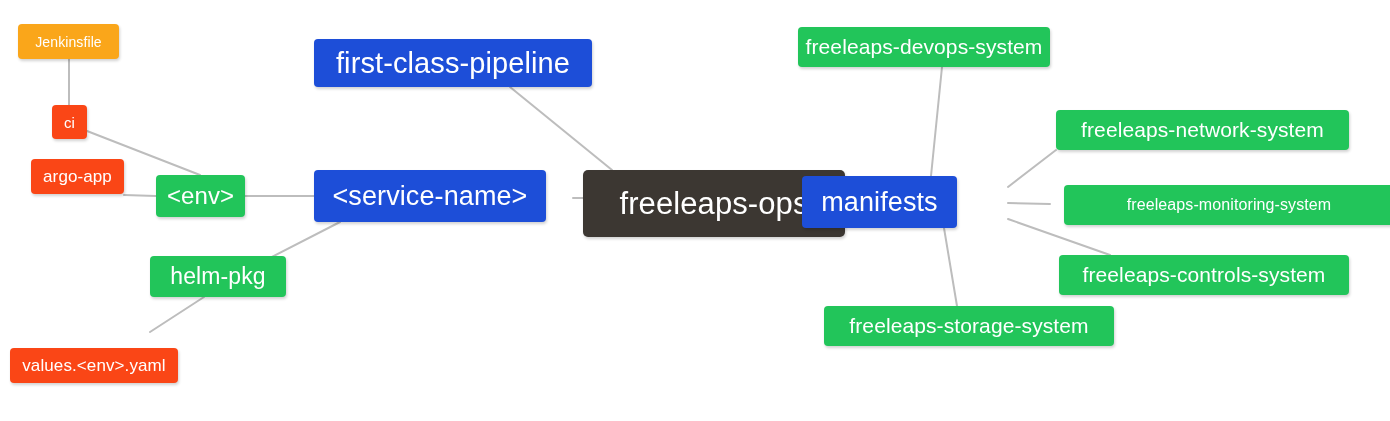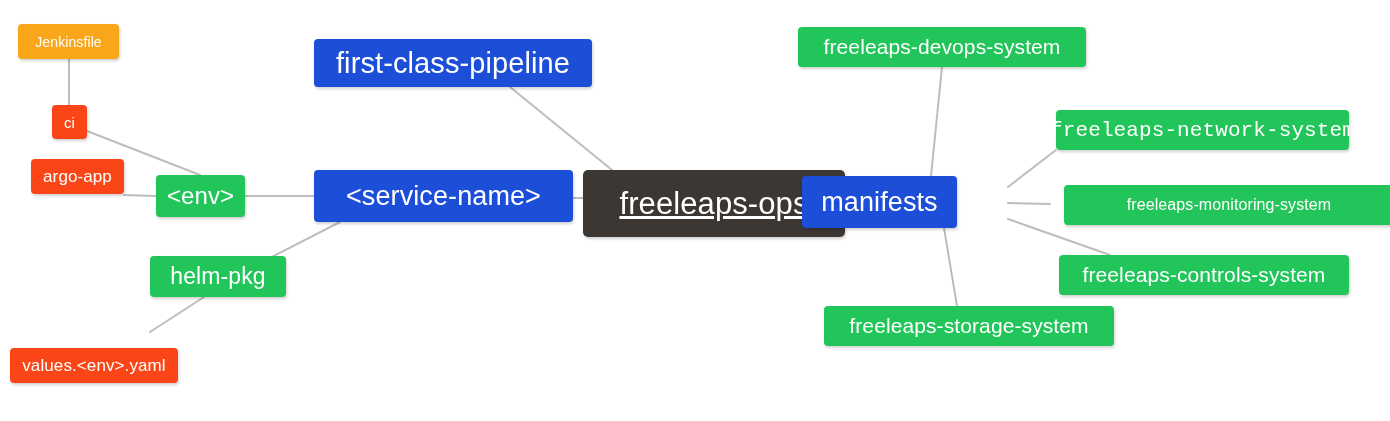--- a/index.html
+++ b/index.html
@@ -30,21 +30,21 @@
     display: flex;
     align-items: center;
     justify-content: center;
     color: #ffffff;
     white-space: nowrap;
     border-radius: 4px;
     box-shadow: 1px 2px 3px rgba(0,0,0,0.18);
     letter-spacing: 0.1px;
   }
   
-  .c-root   { background: #3C3732; text-decoration: underline; }
+  .c-root   { background: #3C3732; }
   .c-blue   { background: #1d4ed8; }
   .c-green  { background: #22C55A; }
   .c-red    { background: #FA4616; }
   .c-orange { background: #FAA61A; }
 
   
   .sz-root {
     font-size: 30px;
     border-radius: 5px;
   }
@@ -83,22 +83,22 @@
       <line x1="944" y1="228" x2="957" y2="306" stroke="#BDBDBD" stroke-width="2" stroke-linecap="round"></line>
     </svg>
   <div id="node-layer">
       <div class="node c-orange sz-orange-sm" style="left: 18px; top: 24px; width: 101px; height: 35px; font-size: 14px;">Jenkinsfile</div>
       <div class="node c-red sz-red-md" style="left: 52px; top: 105px; width: 35px; height: 34px; font-size: 15px;">ci</div>
       <div class="node c-red sz-red-md" style="left: 31px; top: 159px; width: 93px; height: 35px; font-size: 17px;">argo-app</div>
       <div class="node c-green sz-green-lg" style="left: 156px; top: 175px; width: 89px; height: 42px; font-size: 24px;">&lt;env&gt;</div>
       <div class="node c-green sz-green-lg" style="left: 150px; top: 256px; width: 136px; height: 41px; font-size: 23px;">helm-pkg</div>
       <div class="node c-red sz-red-md" style="left: 10px; top: 332px; width: 168px; height: 35px; font-size: 17px; margin-top: 16px;">values.&lt;env&gt;.yaml</div>
       <div class="node c-blue sz-blue-lg" style="left: 314px; top: 39px; width: 278px; height: 48px; font-size: 29px;">first-class-pipeline</div>
-      <div class="node c-blue sz-blue-lg" style="left: 314px; top: 170px; width: 259px; height: 52px; font-size: 27px;">&lt;service-name&gt;</div>
+      <div class="node c-blue sz-blue-lg" style="left: 314px; top: 170px; width: 232px; height: 52px; font-size: 27px;">&lt;service-name&gt;</div>
       <div class="node c-root sz-root" style="left: 583px; top: 170px; width: 262px; height: 67px; font-size: 31px;">freeleaps-ops</div>
       <div class="node c-blue sz-blue-lg" style="left: 802px; top: 176px; width: 155px; height: 52px; font-size: 27px;">manifests</div>
-      <div class="node c-green sz-green-lg" style="left: 798px; top: 27px; width: 288px; height: 40px; font-size: 21px;">freeleaps-devops-system</div>
-      <div class="node c-green sz-green-lg" style="left: 1056px; top: 110px; width: 293px; height: 40px; font-size: 21px; font-family: Liberation Mono, monospace;">freeleaps-network-system</div>
+      <div class="node c-green sz-green-lg" style="left: 798px; top: 27px; width: 252px; height: 40px; font-size: 21px;">freeleaps-devops-system</div>
+      <div class="node c-green sz-green-lg" style="left: 1056px; top: 110px; width: 293px; height: 40px; font-size: 21px;">freeleaps-network-system</div>
       <div class="node c-green sz-green-lg" style="left: 1064px; top: 185px; width: 330px; height: 40px; font-size: 16px;">freeleaps-monitoring-system</div>
       <div class="node c-green sz-green-lg" style="left: 1059px; top: 255px; width: 290px; height: 40px; font-size: 21px; text-align: center;">freeleaps-controls-system</div>
       <div class="node c-green sz-green-lg" style="left: 824px; top: 306px; width: 290px; height: 40px; font-size: 21px;">freeleaps-storage-system</div>
     </div>
 </div>
 
 </body></html>

